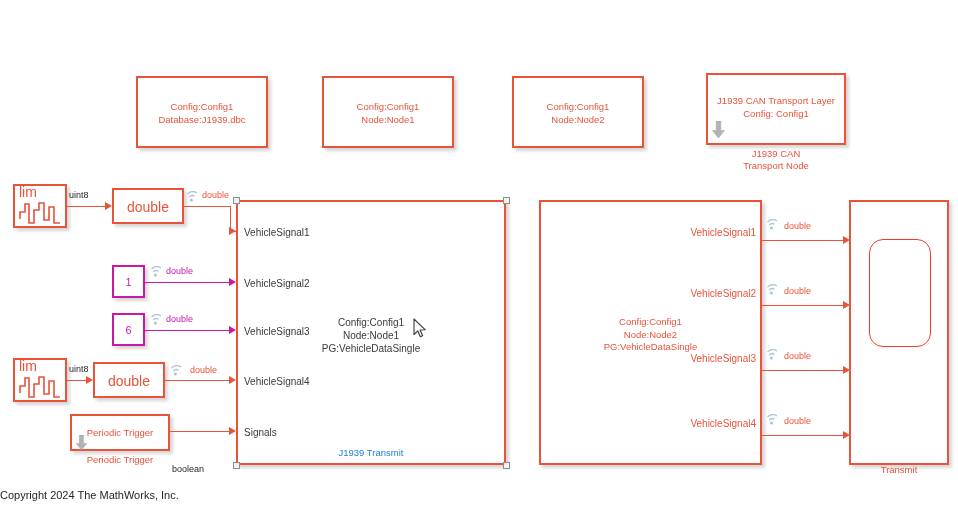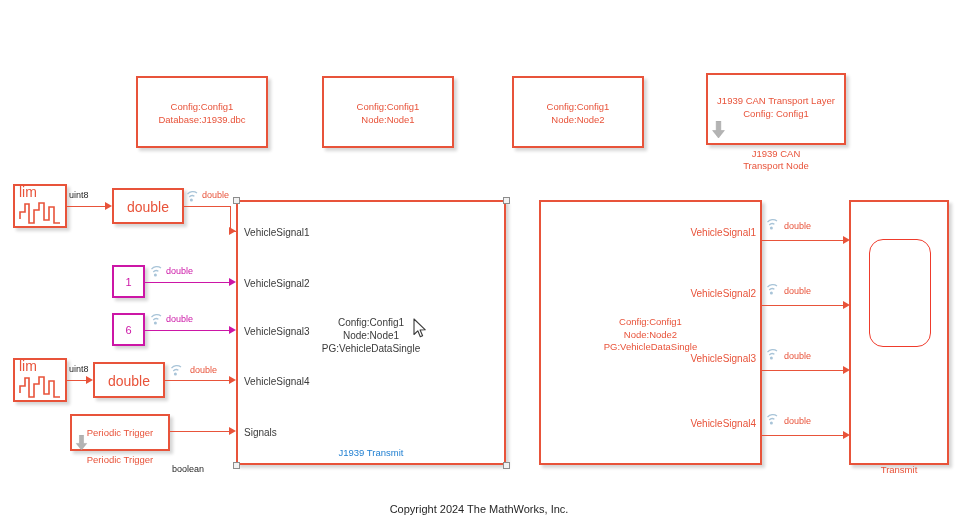--- a/index.html
+++ b/index.html
@@ -62,22 +62,21 @@
     font-size: 19px;
     color: #000000;
     line-height: 23px;
     white-space: nowrap;
   }
 
   
   #copyright {
     position: absolute;
     left: 0; right: 0;
-    top: 503px;
-    text-align: center;
+    top: 489px;
     font-size: 11px;
     color: #262626;
   }
 
   
   .wire-h {
     position: absolute;
     height: 0;
     border-top: 1.4px solid #e8533a;
   }

